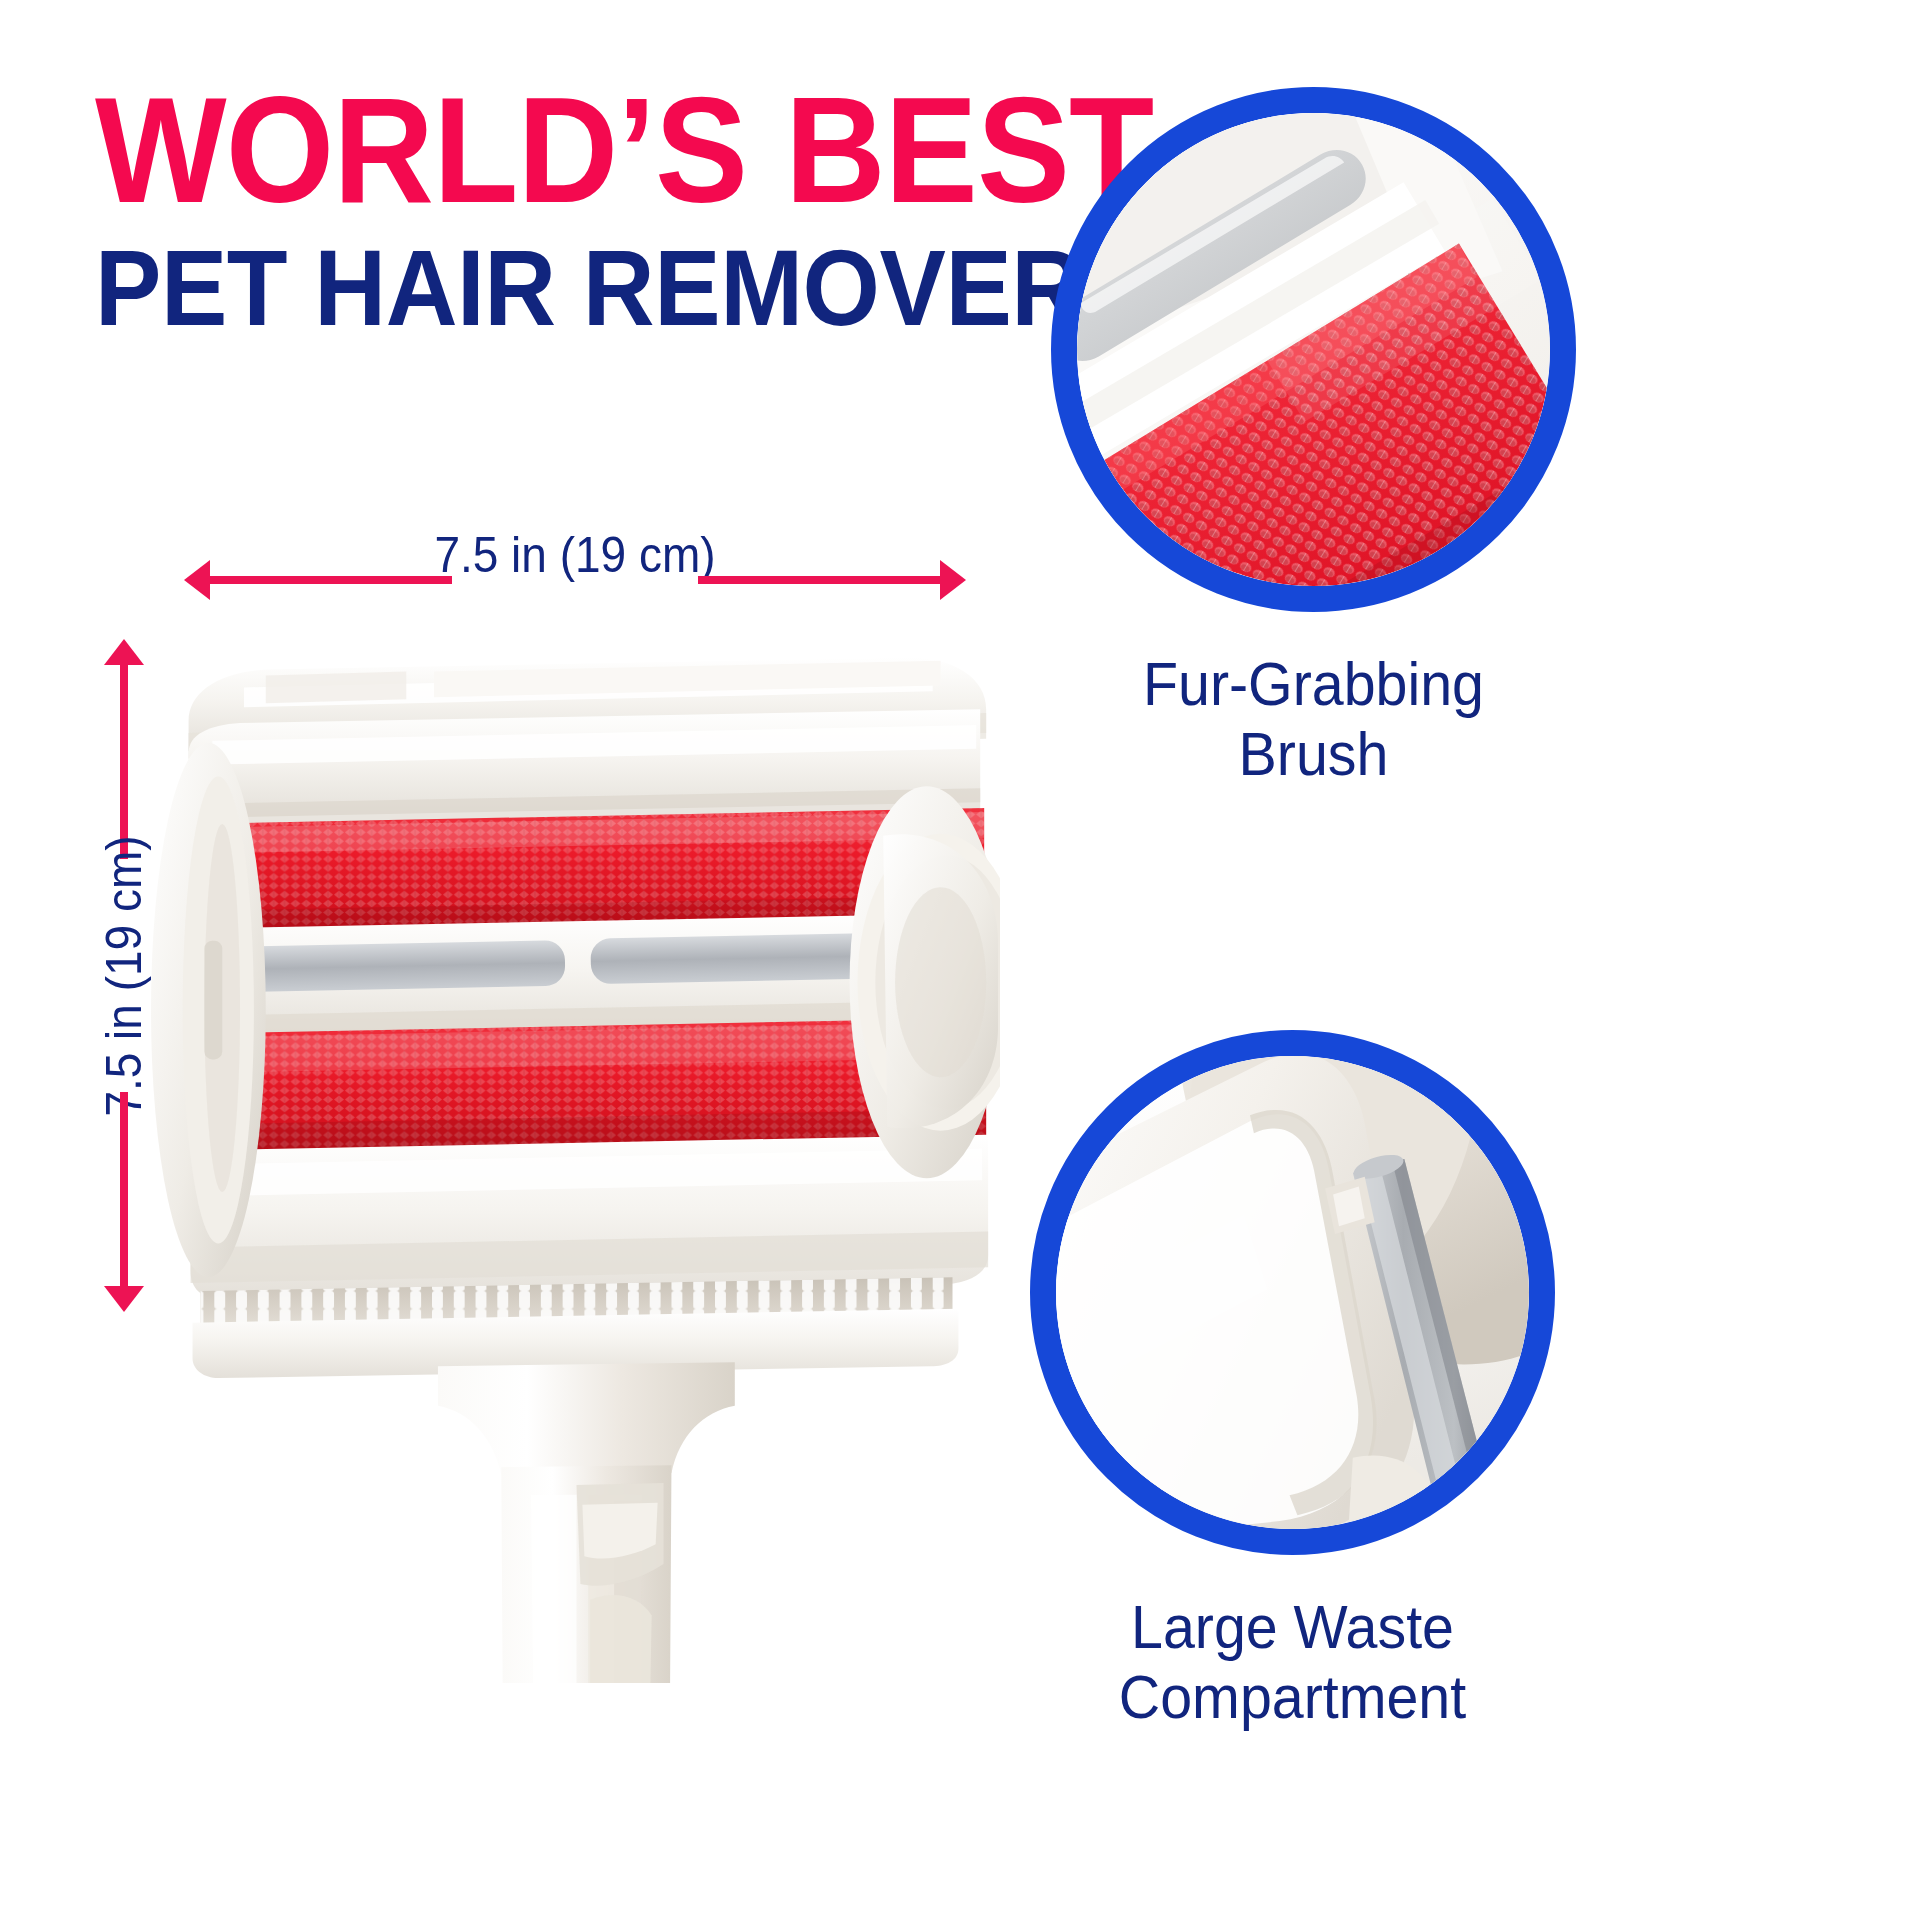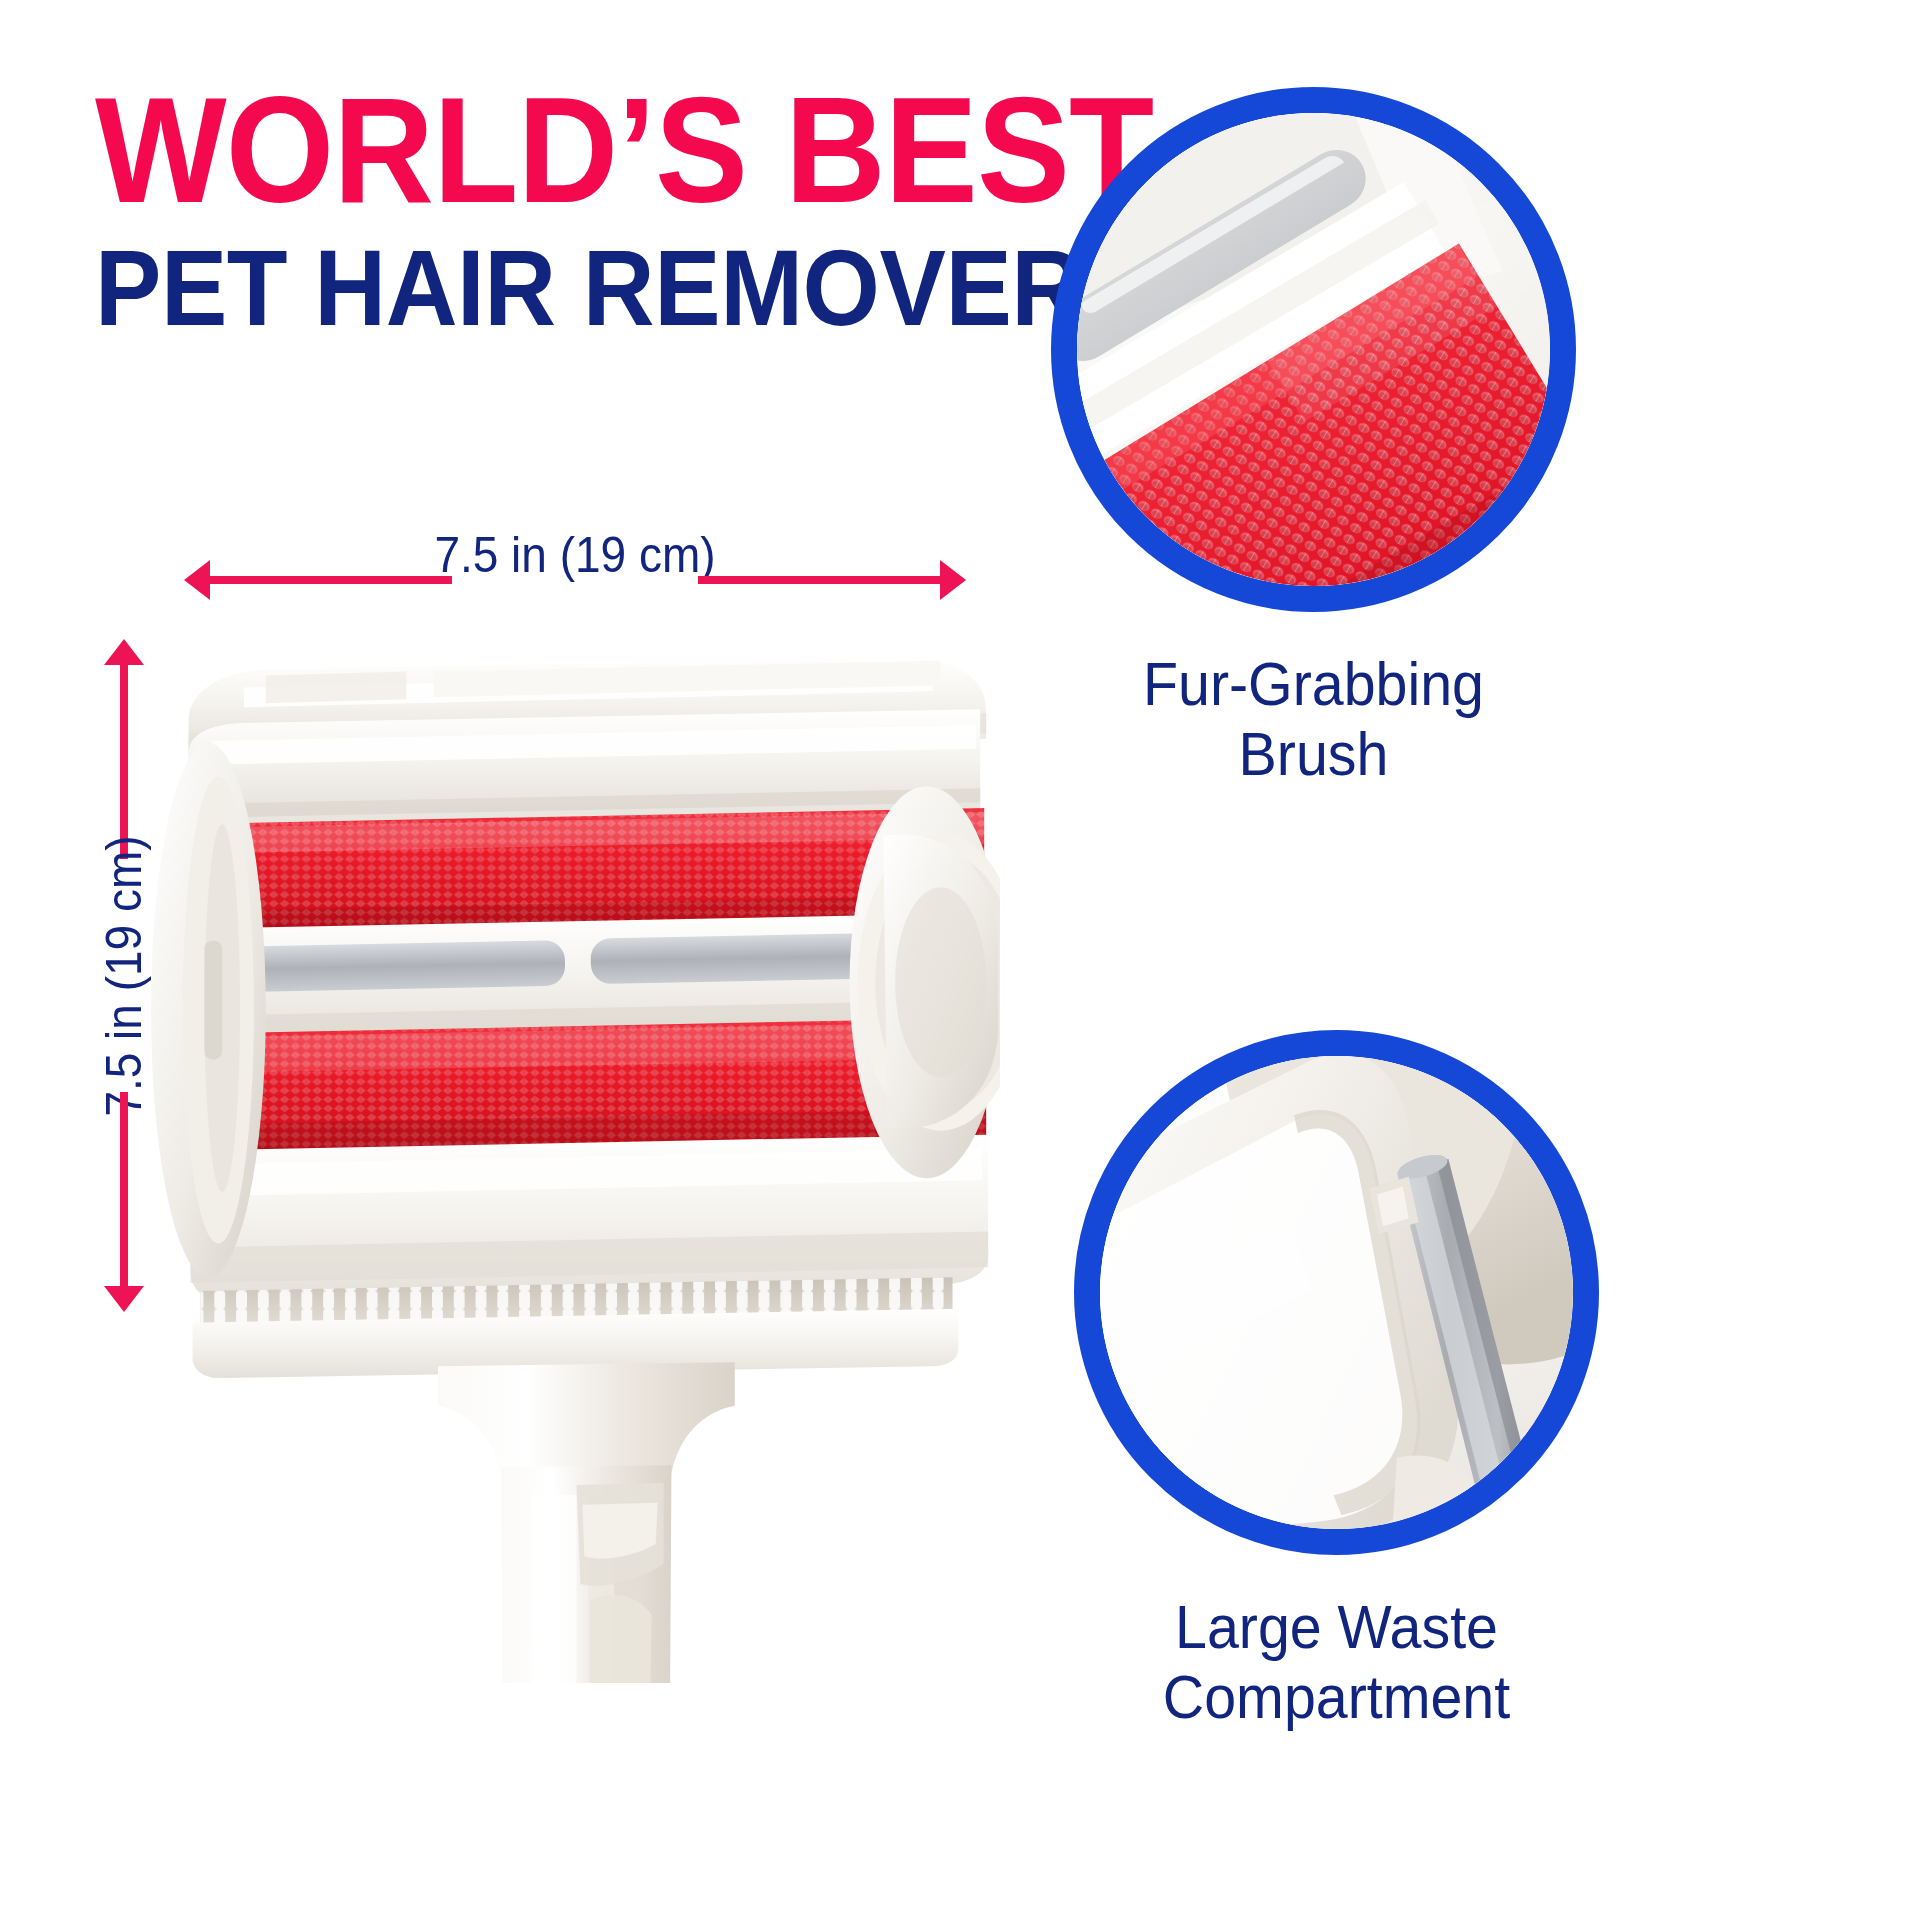--- a/index.html
+++ b/index.html
@@ -85,21 +85,21 @@
     margin-top:38px; text-align:center;
     font-family:"Liberation Sans Narrow","Liberation Sans", sans-serif;
     font-size:61px; line-height:1.14; color:#11257E;
     transform:scaleX(0.94);
   }
 
   #callout-top { left:1051px; top:87px; width:525px; }
   #callout-top .circle-wrap { width:525px; height:525px; }
   #callout-top .caption { width:525px; margin-left:0; }
 
-  #callout-bottom { left:1074px; top:1030px; width:525px; }
+  #callout-bottom { left:1030px; top:1030px; width:525px; }
   #callout-bottom .circle-wrap { width:525px; height:525px; }
   #callout-bottom .caption { width:525px; }
 </style>
 </head>
 <body>
 
 <div class="stage">
 
   <div id="headline">
     <div class="line1">WORLD’S BEST</div>

